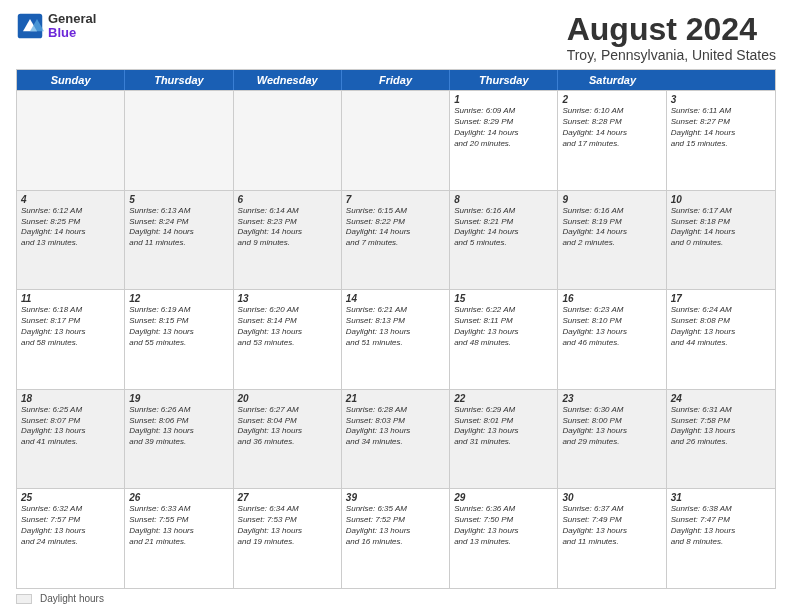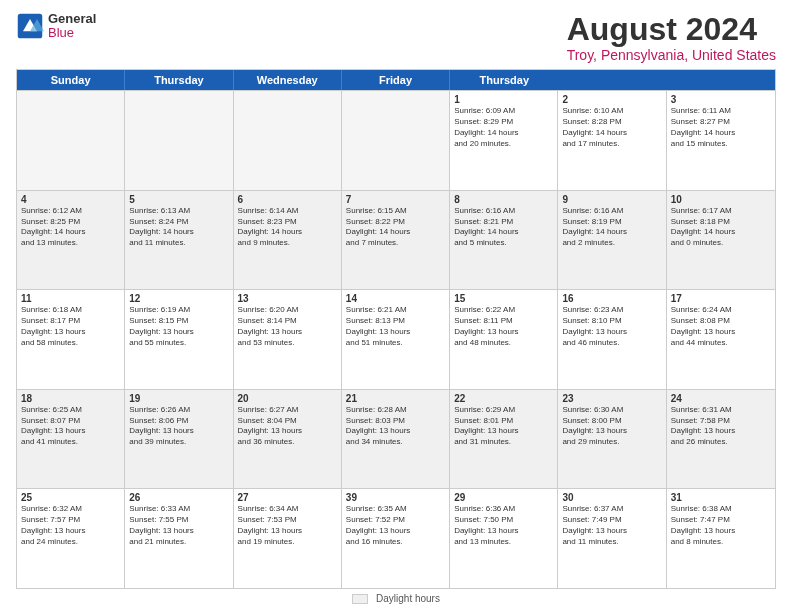--- a/index.html
+++ b/index.html
@@ -33,44 +33,45 @@
       flex-direction: column;
       line-height: 1.1;
     }
     .logo-general {
       font-size: 13px;
       font-weight: bold;
       color: #333;
     }
     .logo-blue {
       font-size: 13px;
-      font-weight: normal;
-      color: #be185d;
+      font-weight: bold;
+      color: #6d28d9;
     }
     .logo-icon {
       width: 28px;
       height: 28px;
     }
     .title-area {
     }
     .main-title {
       font-size: 32px;
       font-weight: bold;
       color: #333;
       line-height: 1.1;
     }
     .subtitle {
       font-size: 14px;
-      color: #be185d;
+      color: #404040;
     }
     .calendar {
       flex: 1;
       display: flex;
       flex-direction: column;
       border: 1px solid #ccc;
+      font-style: italic;
     }
     .cal-header {
       display: grid;
       grid-template-columns: repeat(7, 1fr);
       background: #1a5fb4;
     }
     .cal-header-cell {
       color: #fff;
       font-size: 11px;
       font-weight: bold;
@@ -112,21 +113,20 @@
     .cell-text {
       font-size: 8px;
       line-height: 1.35;
       color: #333;
     }
     .legend {
       display: flex;
       align-items: center;
       gap: 8px;
       padding: 4px 0 0 0;
-      justify-content: center;
     }
     .legend-box {
       width: 16px;
       height: 10px;
       background: #f0f0f0;
       border: 1px solid #ccc;
       display: inline-block;
     }
     .legend-text {
       font-size: 10px;
@@ -155,20 +155,21 @@
     </div>
   </div>
 
   <div class="calendar">
     <div class="cal-header">
     <div class="cal-header-cell">Sunday</div>
         <div class="cal-header-cell">Thursday</div>
         <div class="cal-header-cell">Wednesday</div>
         <div class="cal-header-cell">Friday</div>
         <div class="cal-header-cell">Thursday</div>
+        <div class="cal-header-cell">Saturday</div>
       </div>
     <div class="cal-body">
     <div class="cal-row">
           <div class="cal-cell empty"></div>
           <div class="cal-cell empty"></div>
           <div class="cal-cell empty"></div>
           <div class="cal-cell empty"></div>
           <div class="cal-cell">
             <span class="day-num">1</span>
             <div class="cell-text">Sunrise: 6:09 AM<br>Sunset: 8:29 PM<br>Daylight: 14 hours<br>and 20 minutes.</div>

